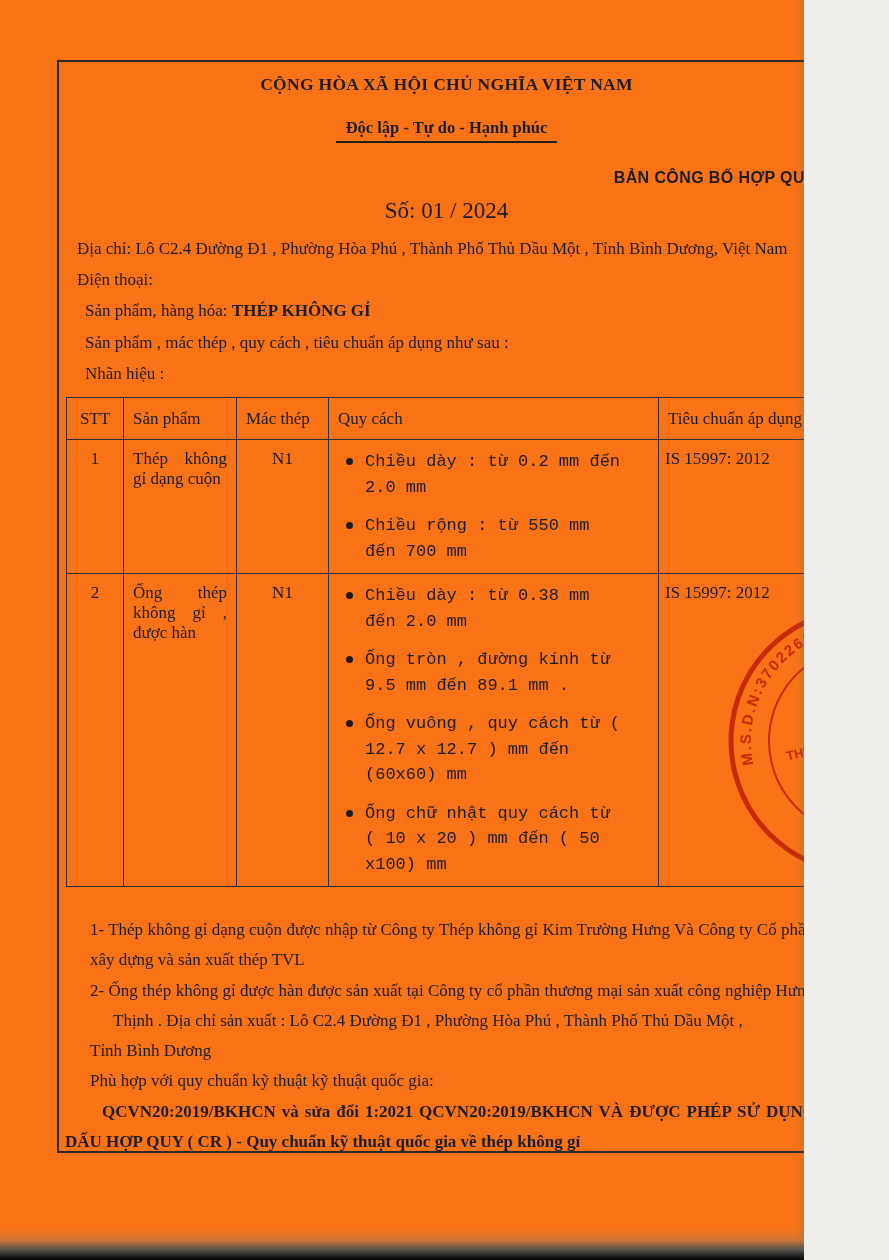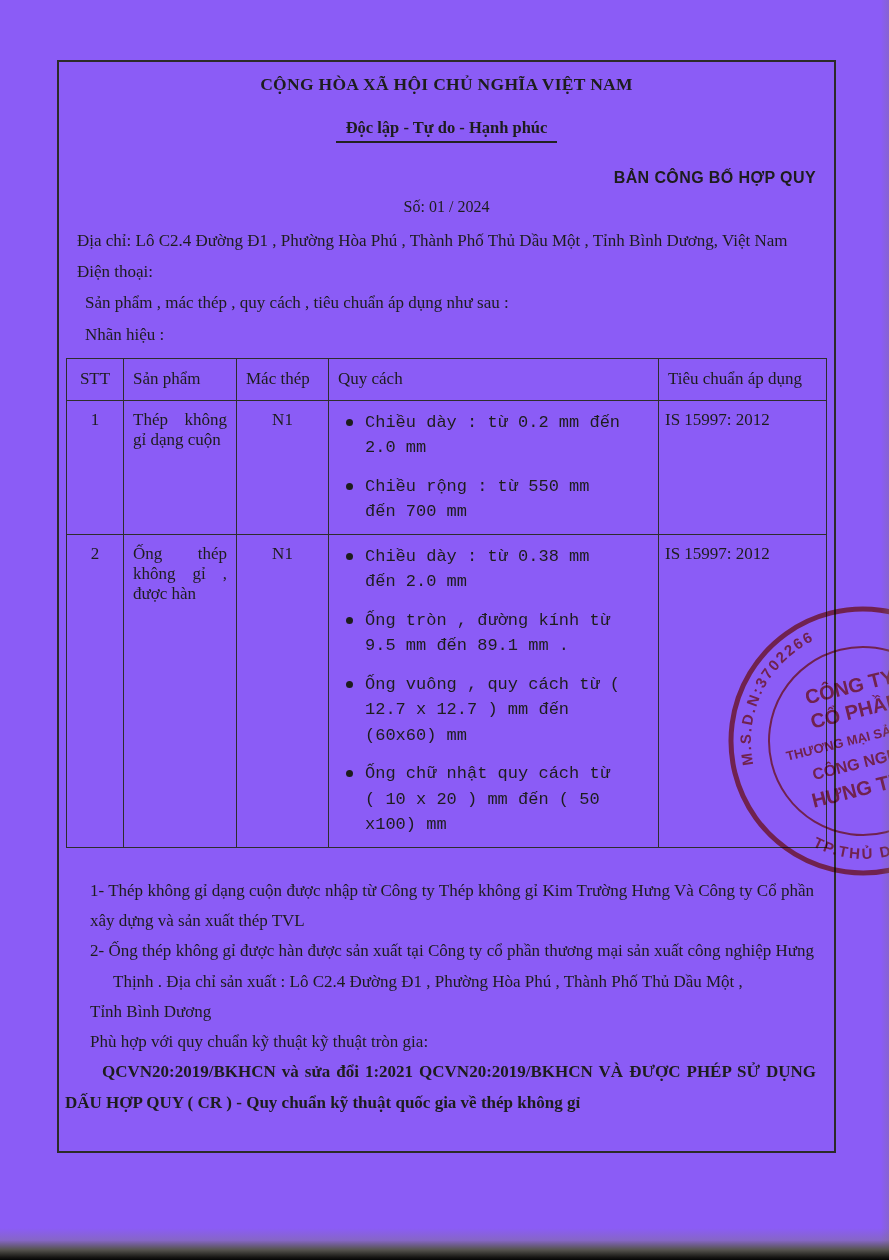--- a/index.html
+++ b/index.html
@@ -1,32 +1,32 @@
 <!DOCTYPE html>
 <html><head>
 <meta charset="utf-8">
 <style>
   * { margin:0; padding:0; box-sizing:border-box; }
   html,body { width:889px; height:1260px; }
   body { font-family:"Liberation Serif", serif; color:#1d1d1d; background:#efeeea; }
-  .page { position:relative; width:889px; height:1260px; background:#8b5cf6; overflow:hidden; }
+  .page { position:relative; width:804px; height:1260px; background:#f97316; overflow:hidden; }
 
   .frame {
     position:absolute; left:57px; top:60px; width:779px; height:1093px;
     border:2px solid #2b2b29; padding:12px 18px 0 18px; background:transparent;
   }
 
   .nat-header { text-align:center; }
   .nh1 { font-weight:bold; font-size:17.5px; letter-spacing:.3px; }
   .nh2 { display:inline-block; font-weight:bold; font-size:16.5px; margin-top:5px;
          border-bottom:2px solid #222; padding:0 10px 3px 10px; }
 
   .title { text-align:right; margin-top:26px; font-family:"Liberation Sans", sans-serif;
            font-weight:bold; font-size:16px; letter-spacing:.4px; }
-  .doc-number { text-align:center; margin-top:11px; font-size:16px; }
+  .doc-number { text-align:center; margin-top:11px; font-size:23px; }
 
   .body-text { margin-top:10px; }
   .body-line { font-size:17px; line-height:1.72; margin-top:2px; text-align:justify; }
   .ind { margin-left:8px; }
   .product-name { font-weight:bold; }
 
   table.spec-table {
     width:calc(100% + 22px); margin-left:-11px; margin-top:9px;
     border-collapse:collapse; table-layout:fixed; font-size:17px;
   }
@@ -80,20 +80,21 @@
       <div class="nh1">CỘNG HÒA XÃ HỘI CHỦ NGHĨA VIỆT NAM</div><br>
       <div class="nh2">Độc lập - Tự do - Hạnh phúc</div>
     </div>
 
     <div class="title">BẢN CÔNG BỐ HỢP QUY</div>
     <div class="doc-number">Số: 01 / 2024</div>
 
     <div class="body-text">
       <p class="body-line">Địa chỉ: Lô C2.4 Đường Đ1 , Phường Hòa Phú , Thành Phố Thủ Dầu Một , Tỉnh Bình Dương, Việt Nam</p>
       <p class="body-line">Điện thoại:</p>
+      <p class="body-line ind"><span>Sản phẩm, hàng hóa: </span><span class="product-name">THÉP KHÔNG GỈ</span></p>
       <p class="body-line ind">Sản phẩm , mác thép , quy cách , tiêu chuẩn áp dụng như sau :</p>
       <p class="body-line ind">Nhãn hiệu :</p>
     </div>
 
     <table class="spec-table">
       <colgroup>
         <col style="width:57px">
           <col style="width:113px">
           <col style="width:92px">
           <col style="width:330px">
@@ -135,21 +136,21 @@
           </td>
           <td class="c-tc">IS 15997: 2012</td>
         </tr>
       </tbody>
     </table>
 
     <div class="notes">
       <p class="note">1- Thép không gỉ dạng cuộn được nhập từ Công ty Thép không gỉ Kim Trường Hưng Và Công ty Cổ phần xây dựng và sản xuất thép TVL</p>
       <p class="note hang">2- Ống thép không gỉ được hàn được sản xuất tại Công ty cổ phần thương mại sản xuất công nghiệp Hưng Thịnh . Địa chỉ sản xuất : Lô C2.4 Đường Đ1 , Phường Hòa Phú , Thành Phố Thủ Dầu Một ,</p>
       <p class="note">Tỉnh Bình Dương</p>
-      <p class="note">Phù hợp với quy chuẩn kỹ thuật kỹ thuật tròn gia:</p>
+      <p class="note">Phù hợp với quy chuẩn kỹ thuật kỹ thuật quốc gia:</p>
     </div>
     <p class="final">QCVN20:2019/BKHCN và sửa đổi 1:2021 QCVN20:2019/BKHCN VÀ ĐƯỢC PHÉP SỬ DỤNG DẤU HỢP QUY ( CR ) - Quy chuẩn kỹ thuật quốc gia về thép không gỉ</p>
 
   </div>
 
   <svg class="stamp" width="290" height="290" viewBox="0 0 290 290" aria-hidden="true">
     <g transform="rotate(-14 145 145)" opacity="0.82">
       <circle cx="145" cy="145" r="132" fill="none" stroke="#c23a2d" stroke-width="5"></circle>
       <circle cx="145" cy="145" r="94" fill="none" stroke="#c23a2d" stroke-width="2"></circle>
       <defs>

